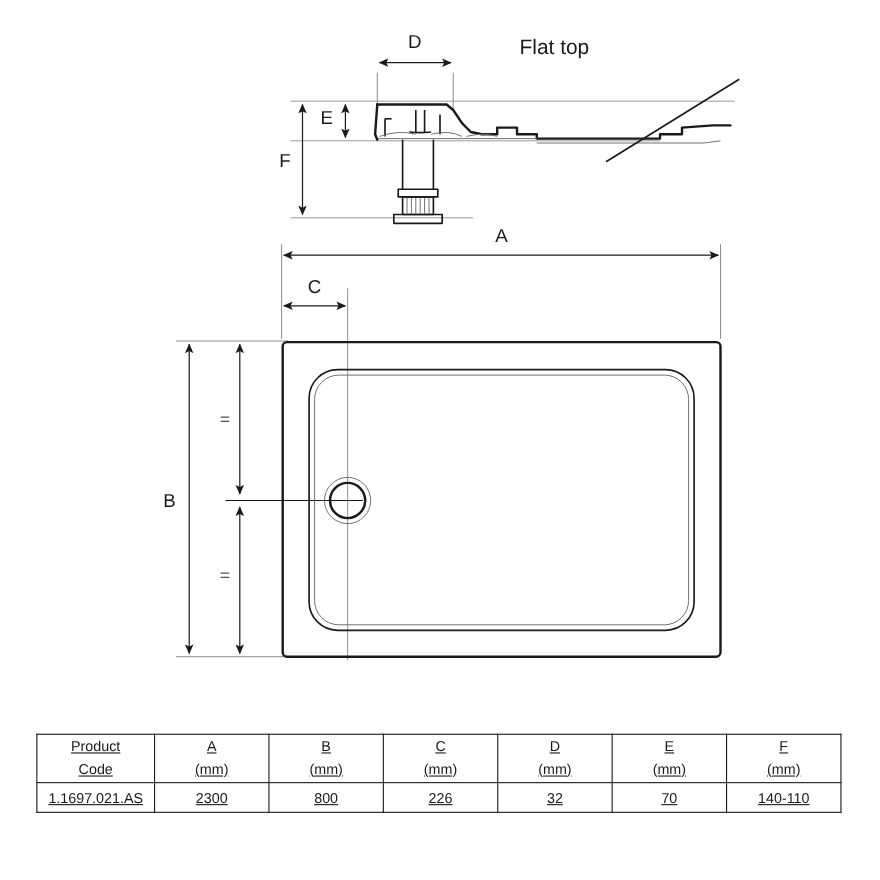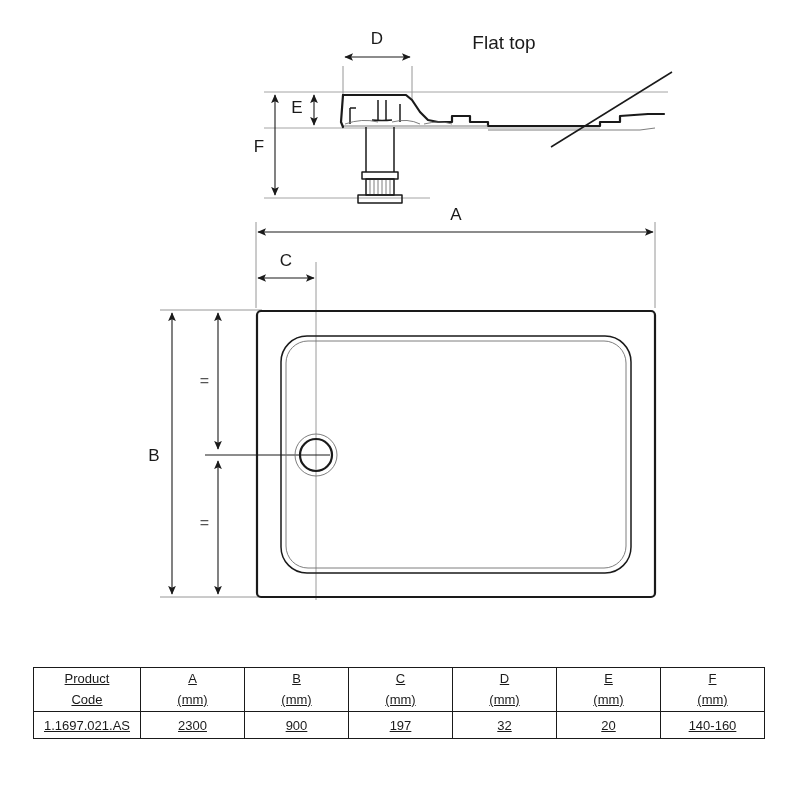--- a/index.html
+++ b/index.html
@@ -248,21 +248,21 @@
         <th>
           <span>F</span>
           <span class="unit">(mm)</span>
         </th>
       </tr>
     </thead>
     <tbody>
       <tr>
         <td>1.1697.021.AS</td>
         <td>2300</td>
-        <td>900</td>
-        <td>197</td>
+        <td>800</td>
+        <td>226</td>
         <td>32</td>
-        <td>20</td>
-        <td>140-160</td>
+        <td>70</td>
+        <td>140-110</td>
       </tr>
     </tbody>
   </table>
 </div>
 
 </body></html>

